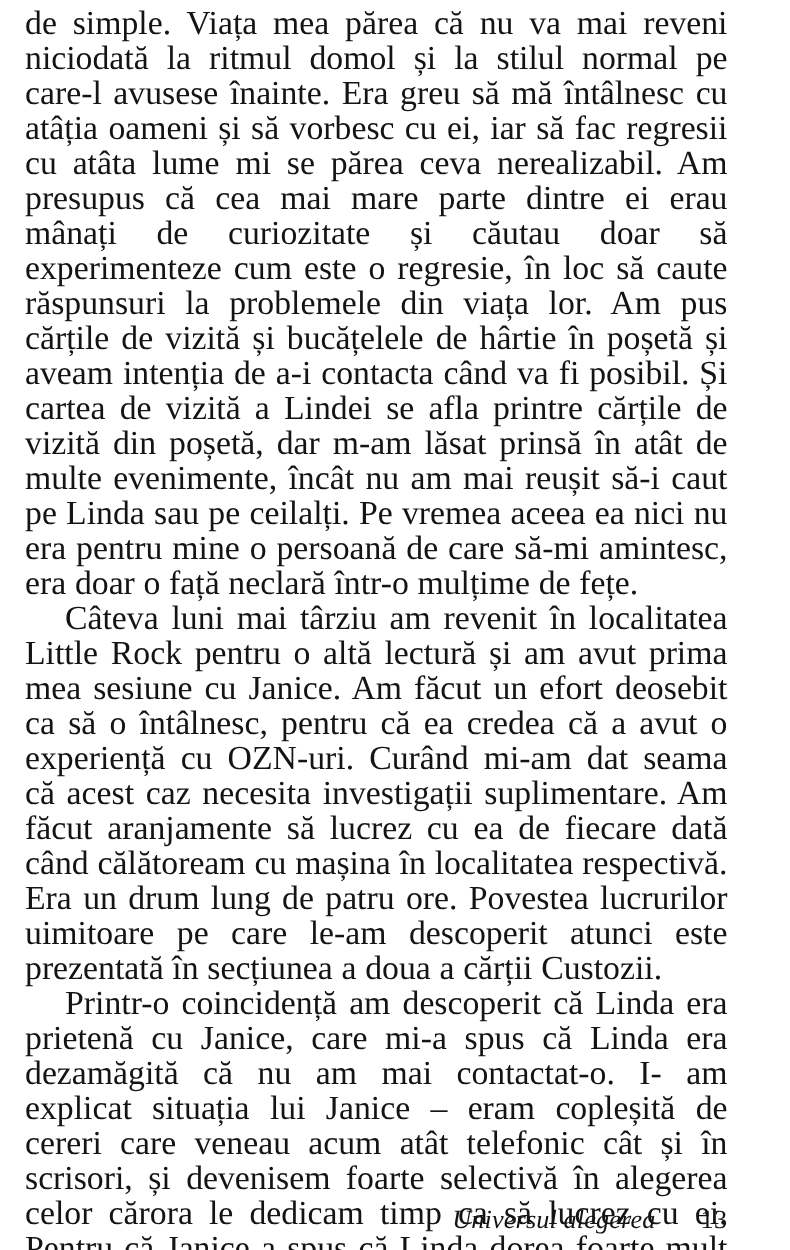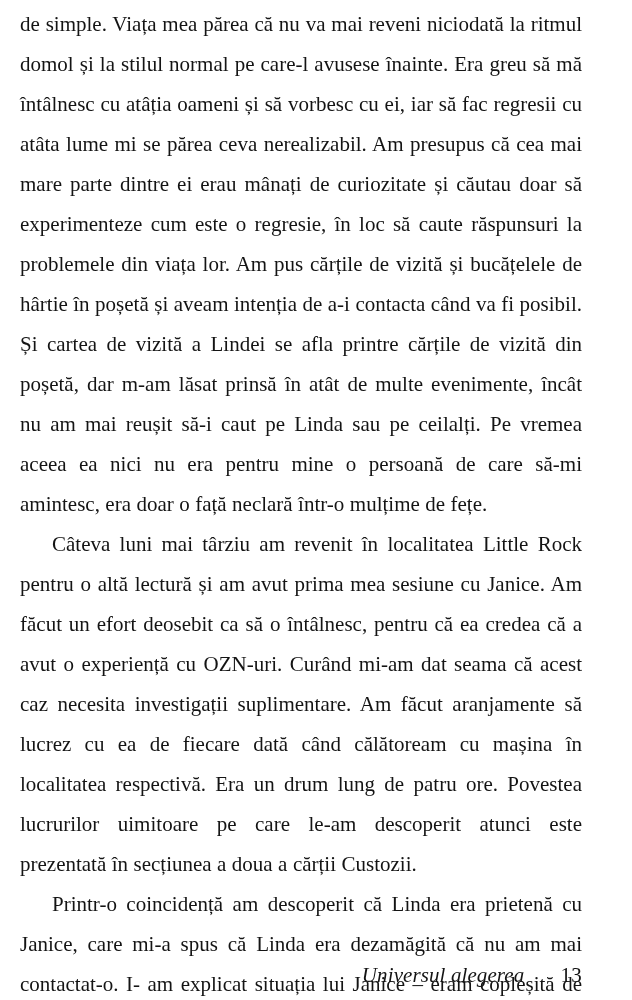--- a/index.html
+++ b/index.html
@@ -32,22 +32,22 @@
     left: 20px;
     top: 4px;
     width: 562px;
   }
 
   .para {
     margin: 0;
     padding: 0;
     text-align: justify;
     text-justify: inter-word;
-    font-size: 21px;
-    line-height: 40px;
+    font-size: 27px;
+    line-height: 28px;
     letter-spacing: 0.0px;
     word-spacing: 0.2px;
     hyphens: manual;
   }
 
   .para.indent {
     text-indent: 32px;
   }
 
   .para.first {

